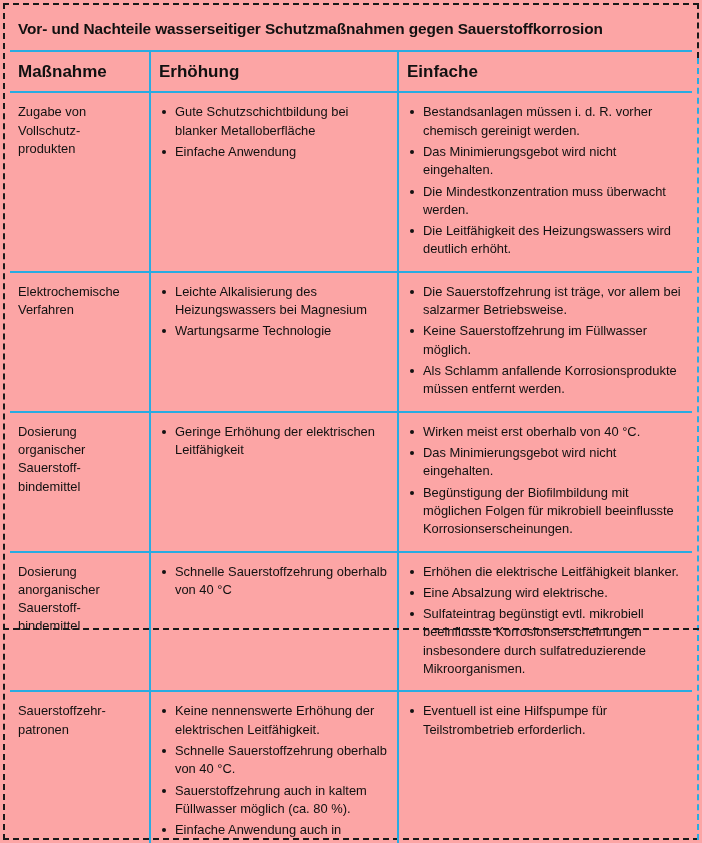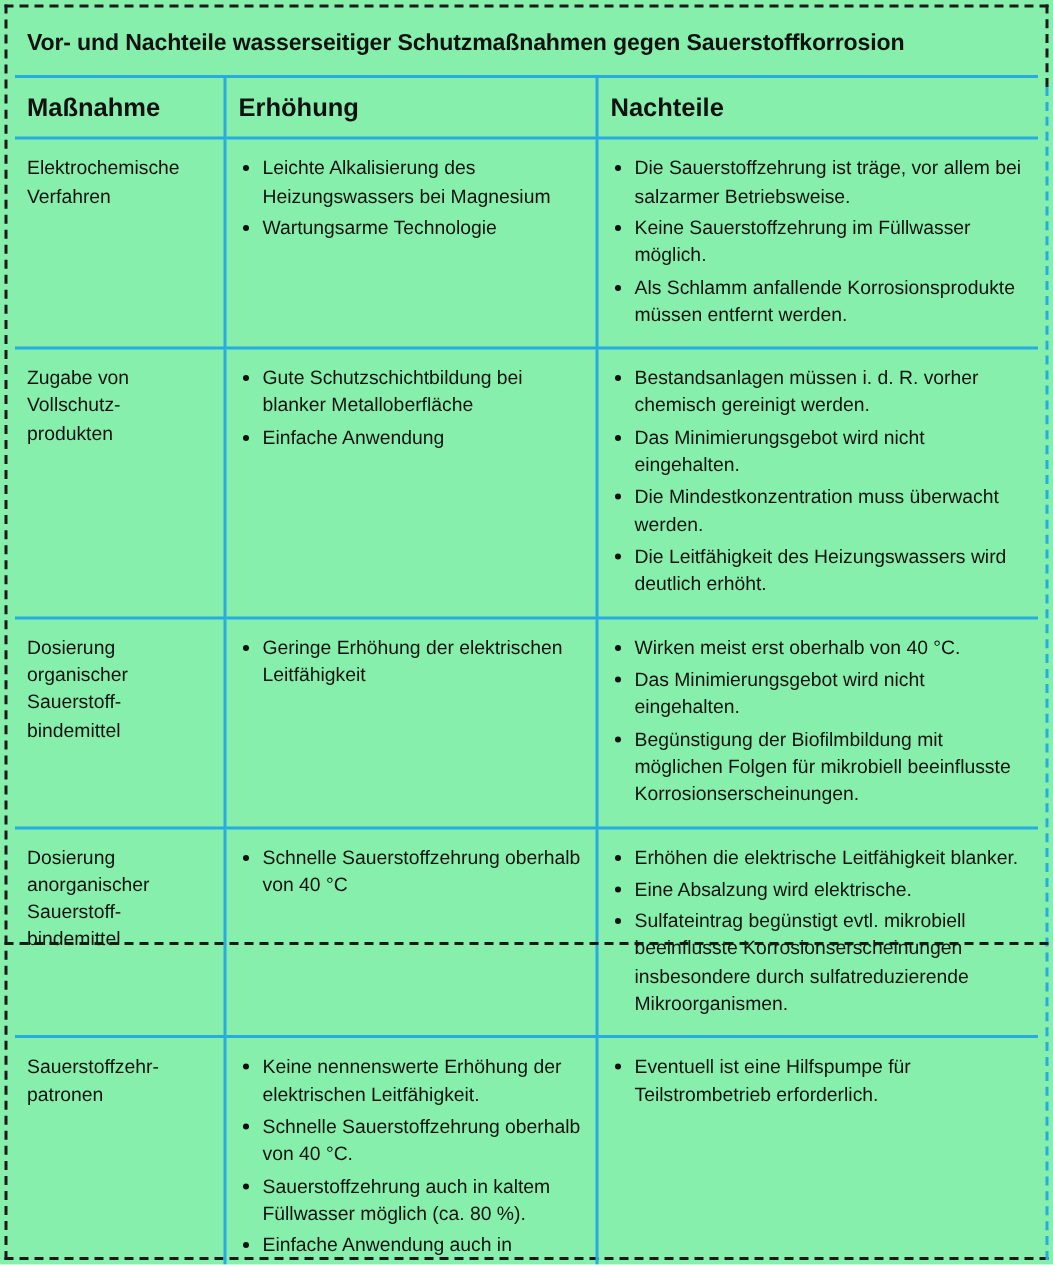--- a/index.html
+++ b/index.html
@@ -12,21 +12,21 @@
     color: #000000;
     -webkit-font-smoothing: antialiased;
   }
 
   #page {
     position: relative;
     width: 702px;
     height: 843px;
     box-sizing: border-box;
     overflow: hidden;
-    background: #86efac;
+    background: #fca5a5;
   }
 
   
   .frame-dash {
     position: absolute;
     background: transparent;
     pointer-events: none;
   }
   .frame-top {
     left: 3px; right: 3px; top: 3px; height: 0;
@@ -164,43 +164,24 @@
       </colgroup>
       <thead>
         <tr>
           <th class="title-cell" colspan="3">
             <div class="title-text">Vor- und Nachteile wasserseitiger Schutzmaßnahmen gegen Sauerstoffkorrosion</div>
           </th>
         </tr>
         <tr>
           <th class="head-cell">Maßnahme</th>
           <th class="head-cell">Erhöhung</th>
-          <th class="head-cell last">Nachteile</th>
+          <th class="head-cell last">Einfache</th>
         </tr>
       </thead>
       <tbody id="tbody">
-          <tr>
-            <td class="body-cell">
-              <div class="measure">Elektrochemische
-Verfahren</div>
-            </td>
-            <td class="body-cell ">
-              <ul class="blist">
-                <li><span class="bullet-text">Leichte Alkalisierung des Heizungswassers bei Magnesium</span></li>
-                <li><span class="bullet-text">Wartungsarme Technologie</span></li>
-              </ul>
-            </td>
-            <td class="body-cell last">
-              <ul class="blist">
-                <li><span class="bullet-text">Die Sauerstoffzehrung ist träge, vor allem bei salzarmer Betriebsweise.</span></li>
-                <li><span class="bullet-text">Keine Sauerstoffzehrung im Füllwasser möglich.</span></li>
-                <li><span class="bullet-text">Als Schlamm anfallende Korrosions­produkte müssen entfernt werden.</span></li>
-              </ul>
-            </td>
-          </tr>
           <tr>
             <td class="body-cell">
               <div class="measure">Zugabe von
 Vollschutz-
 produkten</div>
             </td>
             <td class="body-cell ">
               <ul class="blist">
                 <li><span class="bullet-text">Gute Schutzschichtbildung bei blanker Metalloberfläche</span></li>
                 <li><span class="bullet-text">Einfache Anwendung</span></li>
@@ -210,20 +191,39 @@
               <ul class="blist">
                 <li><span class="bullet-text">Bestandsanlagen müssen i. d. R. vorher chemisch gereinigt werden.</span></li>
                 <li><span class="bullet-text">Das Minimierungsgebot wird nicht eingehalten.</span></li>
                 <li><span class="bullet-text">Die Mindestkonzentration muss überwacht werden.</span></li>
                 <li><span class="bullet-text">Die Leitfähigkeit des Heizungswassers wird deutlich erhöht.</span></li>
               </ul>
             </td>
           </tr>
           <tr>
             <td class="body-cell">
+              <div class="measure">Elektrochemische
+Verfahren</div>
+            </td>
+            <td class="body-cell ">
+              <ul class="blist">
+                <li><span class="bullet-text">Leichte Alkalisierung des Heizungswassers bei Magnesium</span></li>
+                <li><span class="bullet-text">Wartungsarme Technologie</span></li>
+              </ul>
+            </td>
+            <td class="body-cell last">
+              <ul class="blist">
+                <li><span class="bullet-text">Die Sauerstoffzehrung ist träge, vor allem bei salzarmer Betriebsweise.</span></li>
+                <li><span class="bullet-text">Keine Sauerstoffzehrung im Füllwasser möglich.</span></li>
+                <li><span class="bullet-text">Als Schlamm anfallende Korrosions­produkte müssen entfernt werden.</span></li>
+              </ul>
+            </td>
+          </tr>
+          <tr>
+            <td class="body-cell">
               <div class="measure">Dosierung
 organischer
 Sauerstoff-
 bindemittel</div>
             </td>
             <td class="body-cell ">
               <ul class="blist">
                 <li><span class="bullet-text">Geringe Erhöhung der elektrischen Leitfähigkeit</span></li>
               </ul>
             </td>

